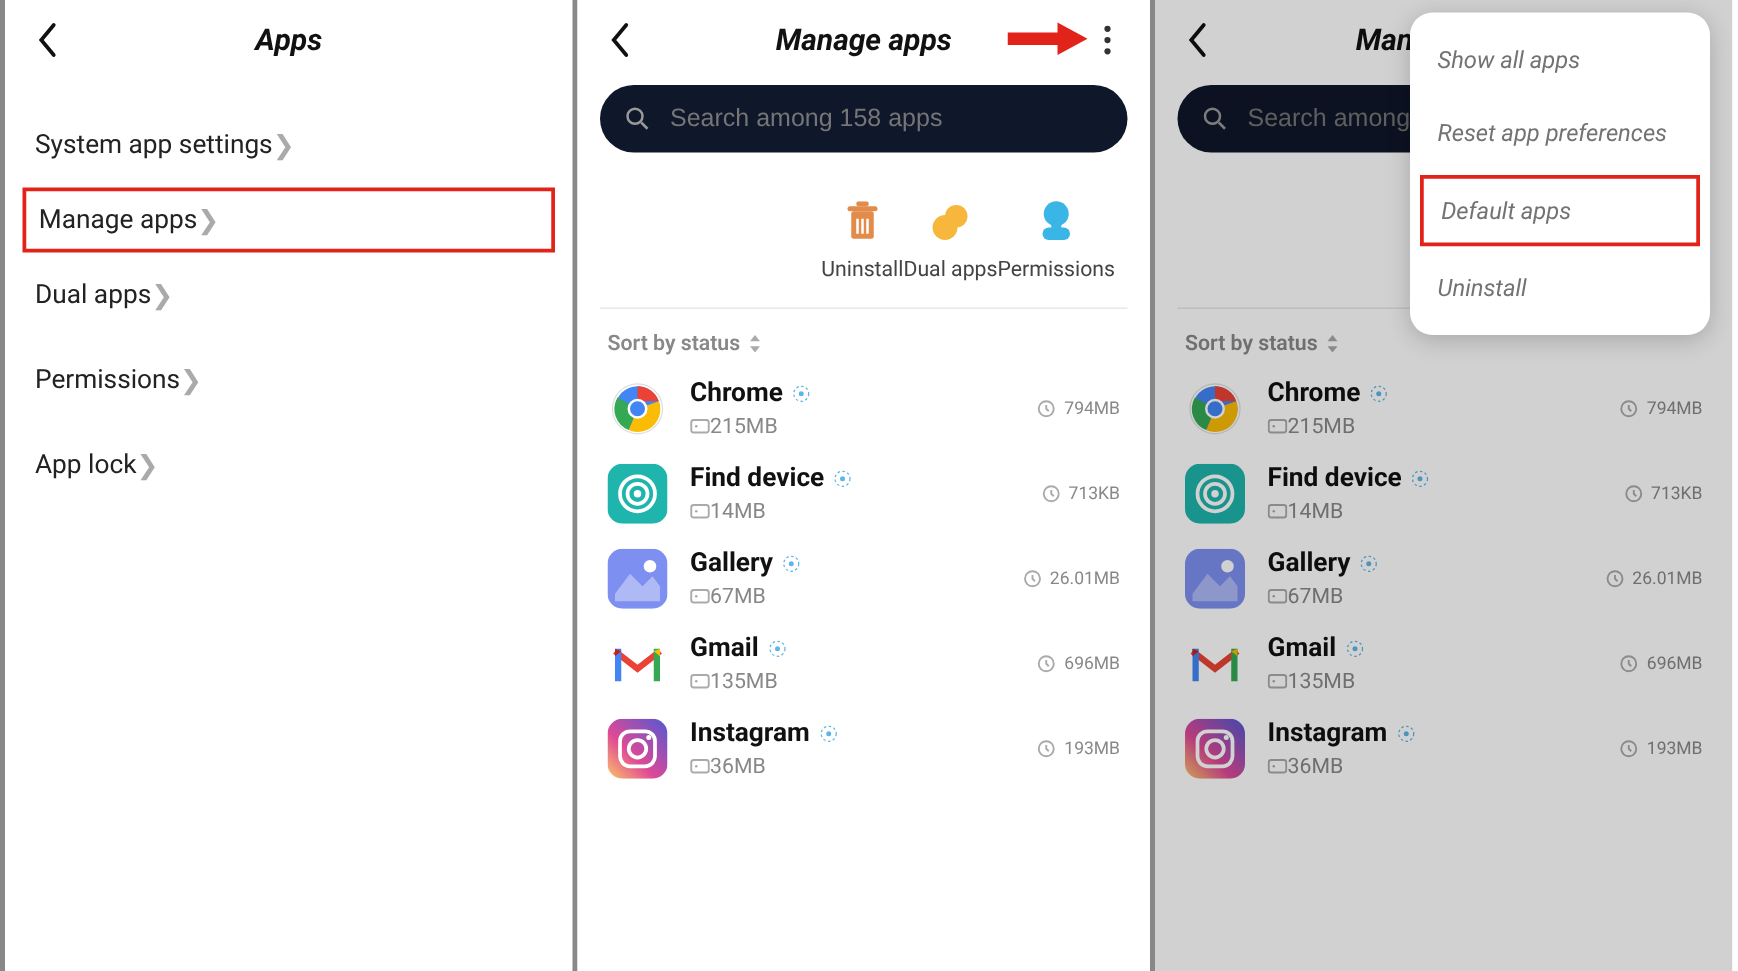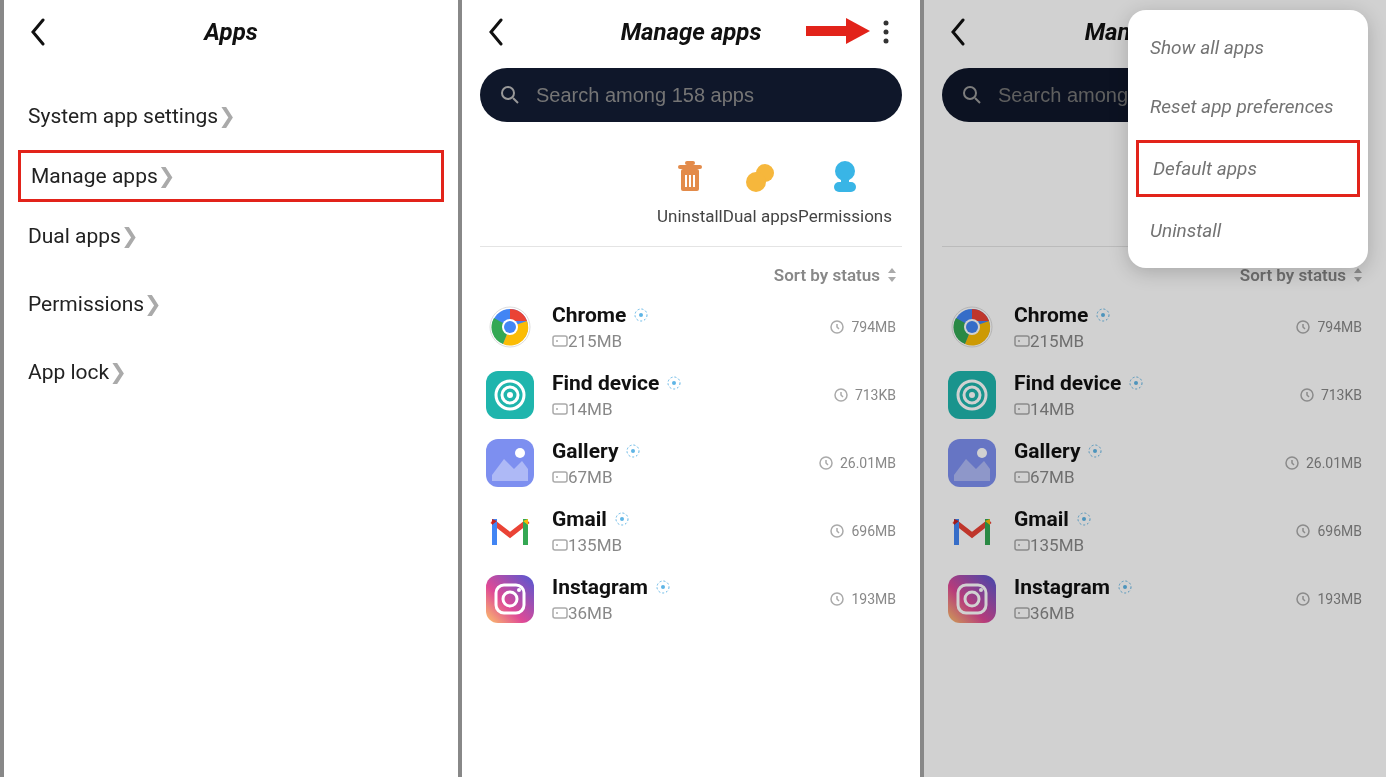--- a/index.html
+++ b/index.html
@@ -43,21 +43,21 @@
 .search input {
   border: none; background: transparent; font-size: 20px; color: #888; flex: 1; outline: none;
 }
 
 
 .actions { display: flex; justify-content: flex-end; padding: 10px 10px 20px 10px; border-bottom: 1px solid #e4e4e4; margin: 0 18px;}
 .action-item { display: flex; flex-direction: column; align-items: center; gap: 10px; cursor: pointer; }
 .action-icon { width: 36px; height: 36px; display: flex; align-items: center; justify-content: center; }
 .action-label { font-size: 17px; color: #444; }
 
-.sort { padding: 18px 22px 8px 24px; color: #888; font-size: 17px; font-weight: 600; display: flex; align-items: center; gap: 6px; justify-content: flex-end;}
+.sort { padding: 18px 22px 8px 24px; color: #888; font-size: 17px; font-weight: 600; display: flex; align-items: center; gap: 6px;}
 .app-row { display: flex; align-items: center; padding: 10px 24px; gap: 18px; cursor: pointer;}
 .app-icon { width: 48px; height: 48px; border-radius: 12px; display:flex; align-items:center; justify-content:center; flex-shrink:0;}
 .app-main { flex: 1; }
 .app-name { font-size: 21px; font-weight: 700; color: #111; display: flex; align-items: center; gap: 8px;}
 .app-sub { display: flex; align-items: center; gap: 0; color: #888; font-size: 17px; margin-top:4px;}
 .app-right { text-align: right; color:#888; font-size:14px; display:flex; gap:6px;}
 
 
 .dim { position: absolute; inset: 0; background: rgba(0,0,0,0.18); }
 .dropdown {

